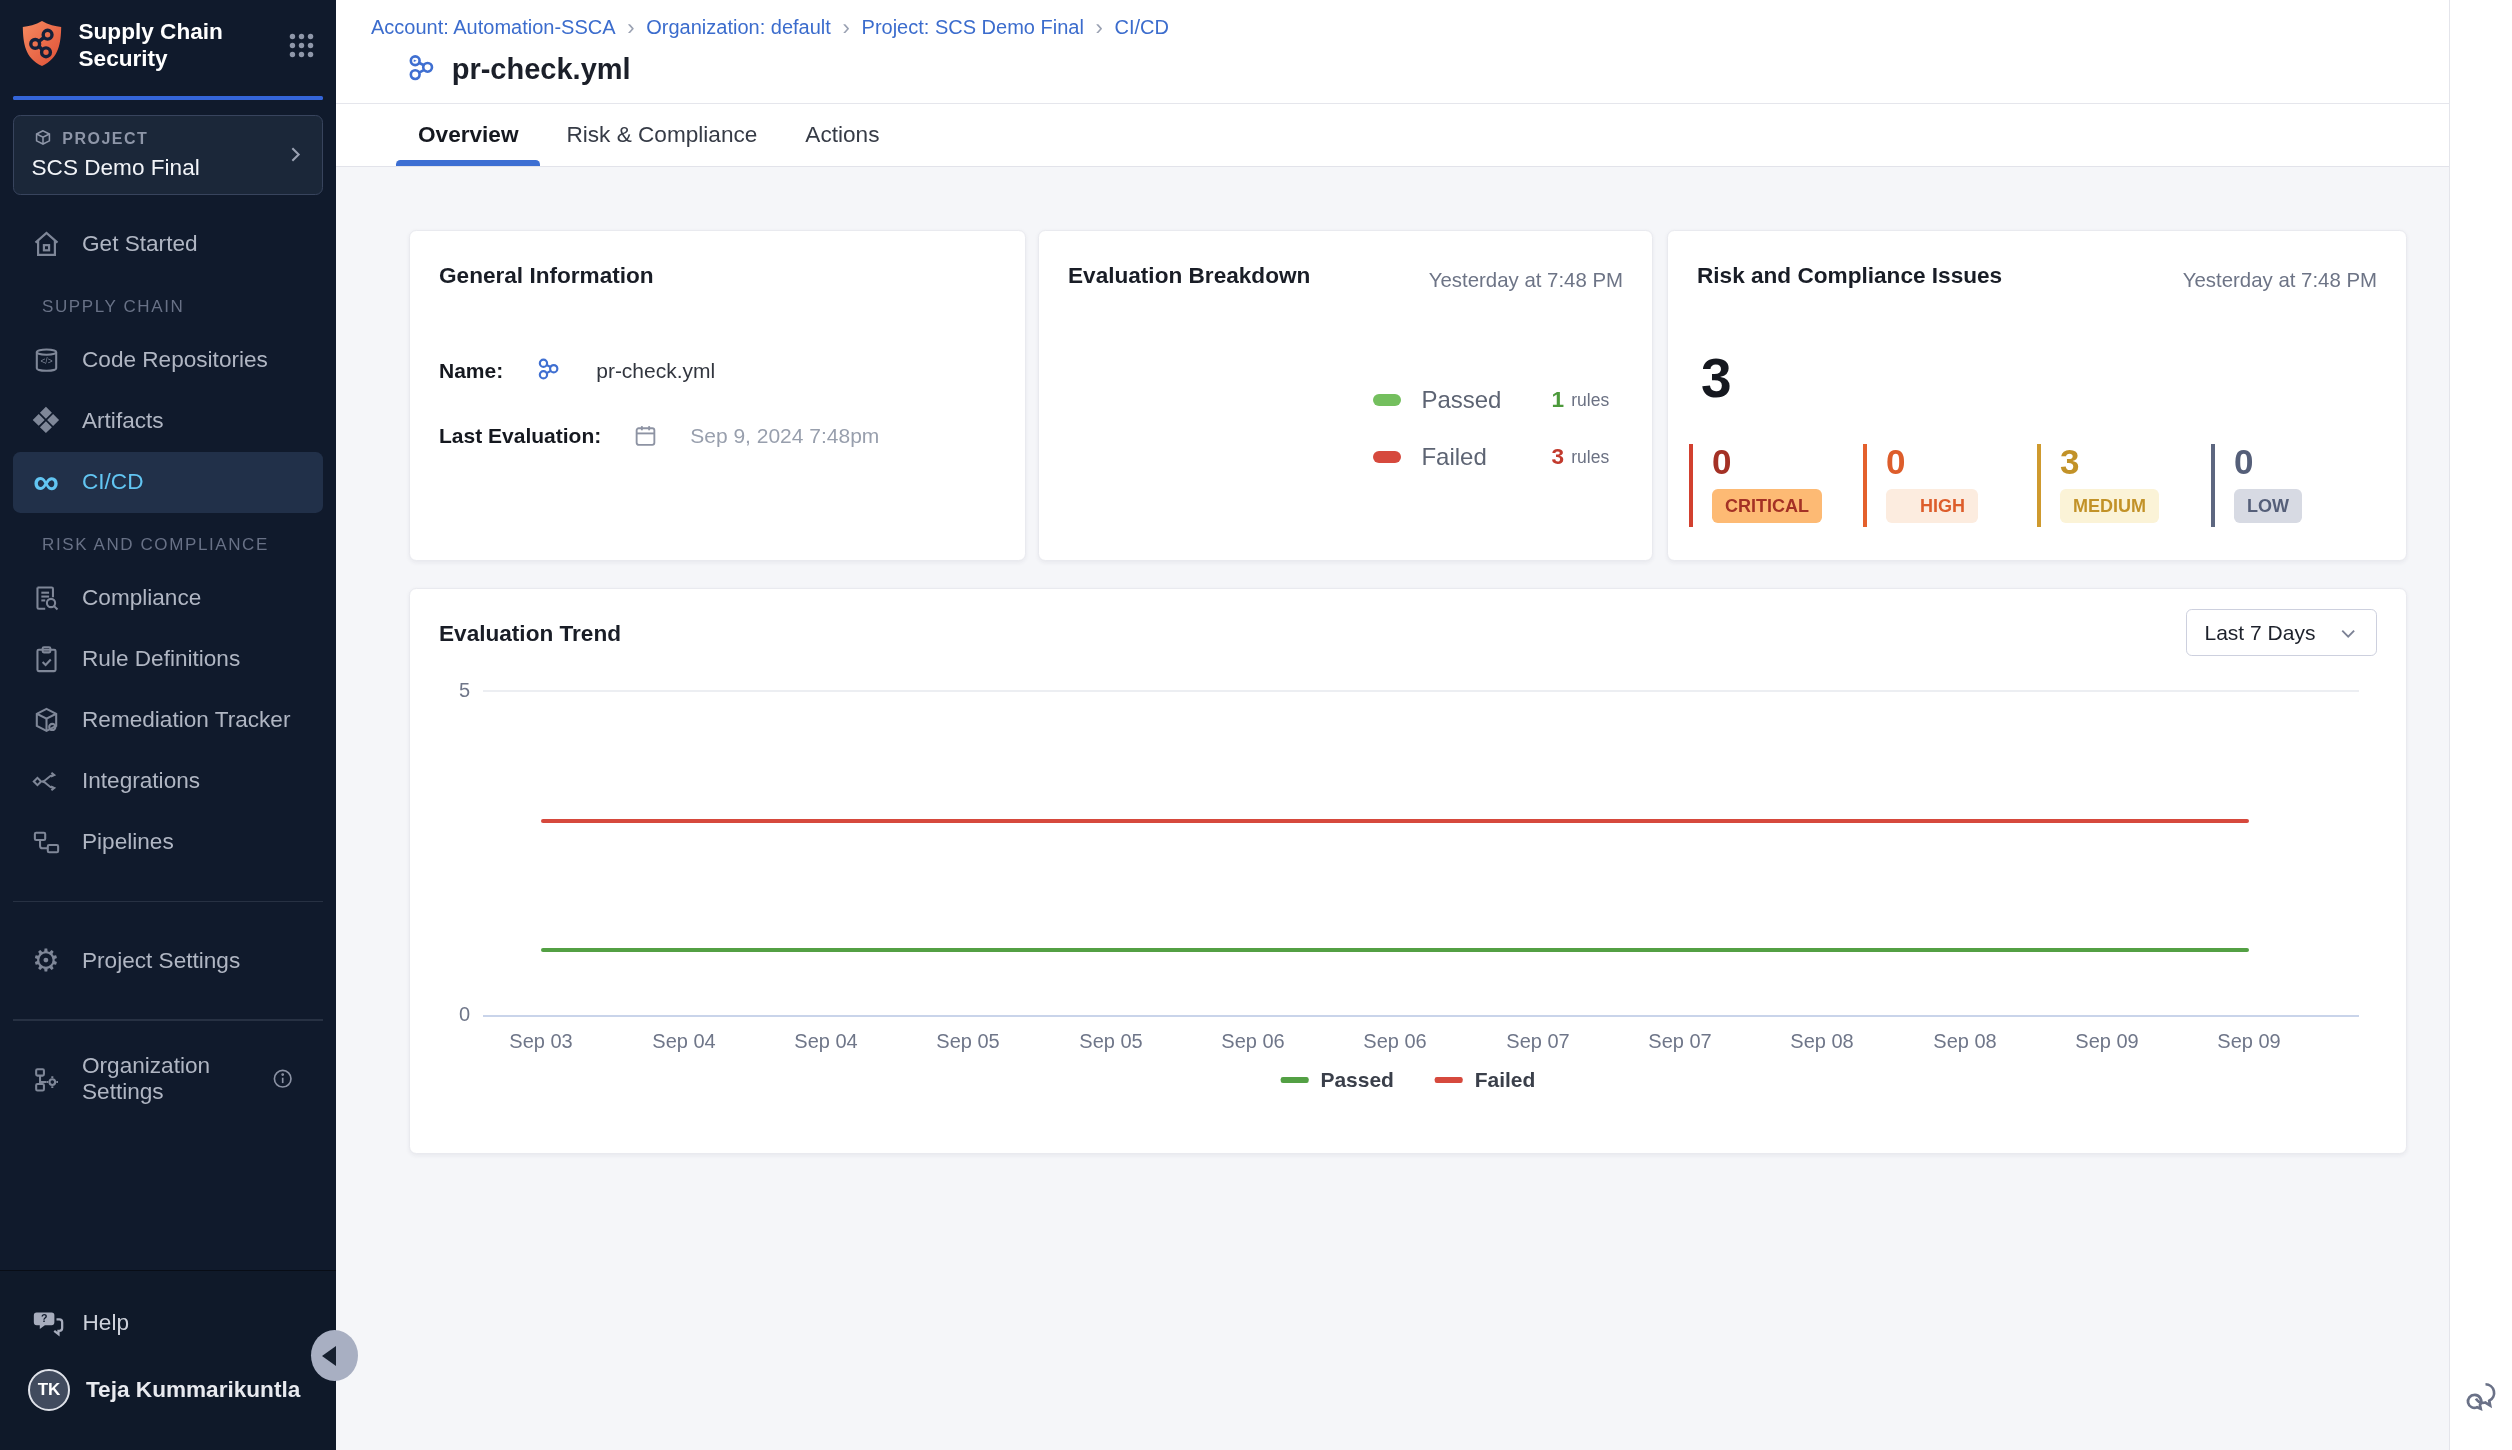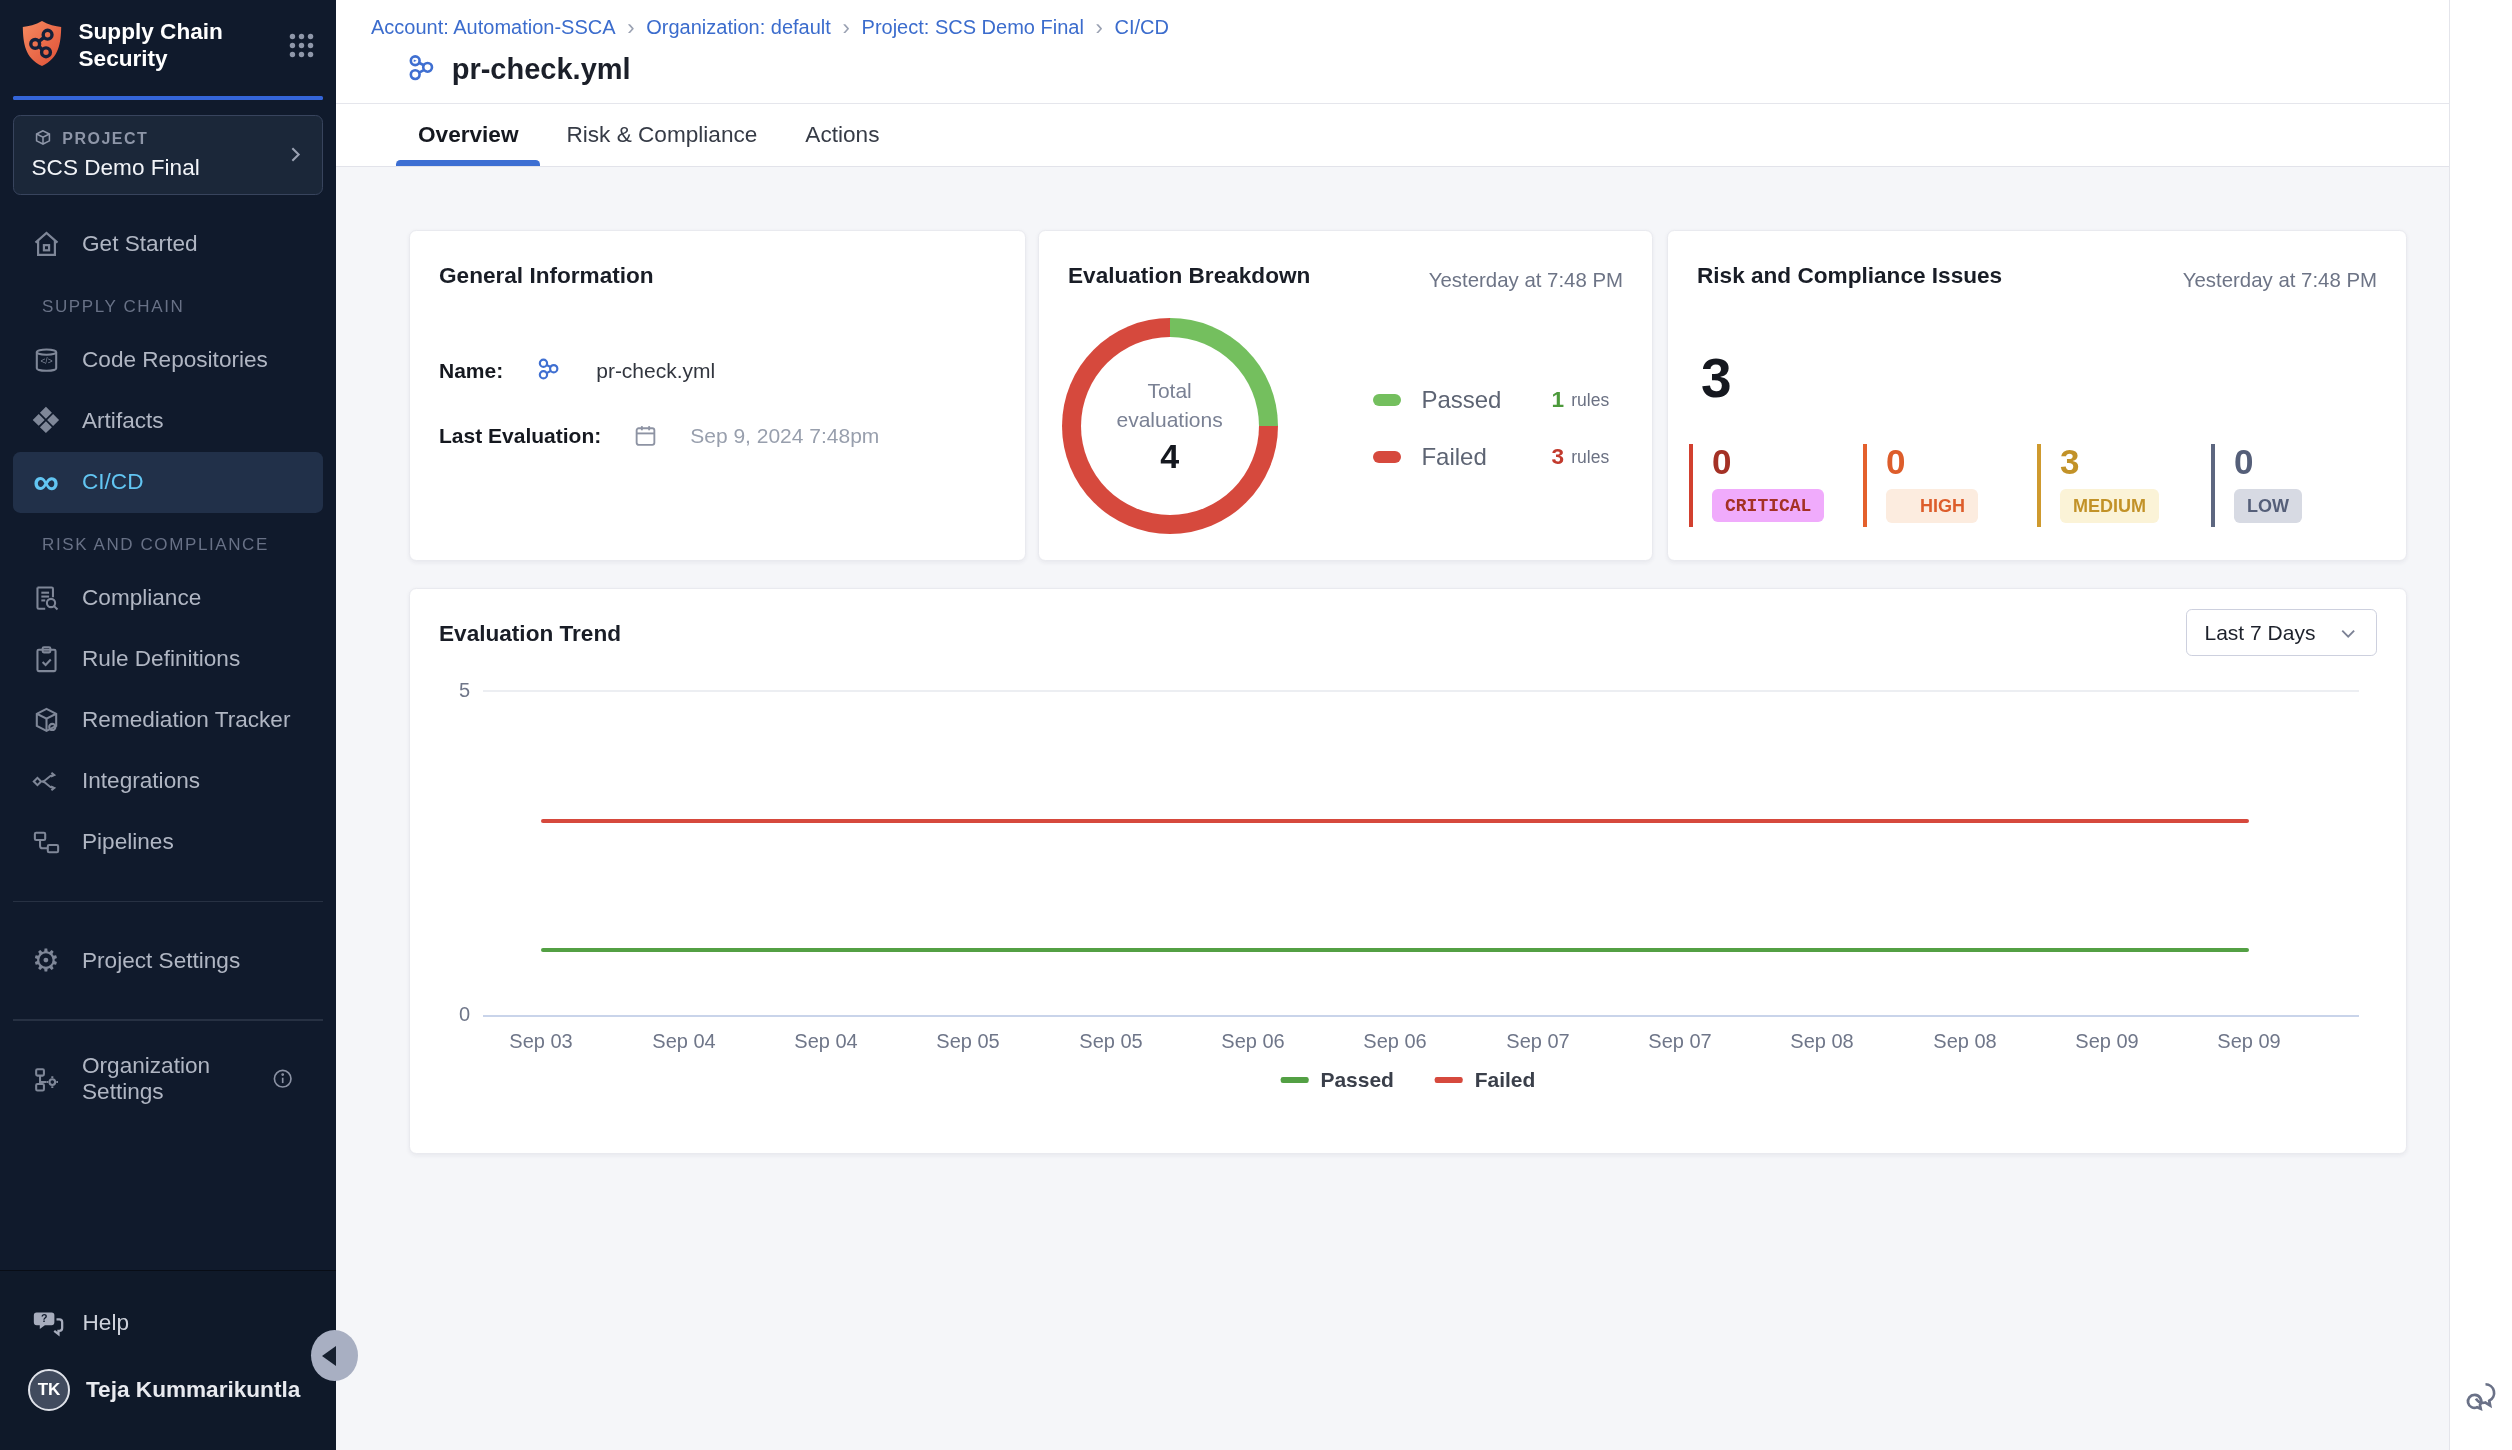--- a/index.html
+++ b/index.html
@@ -390,29 +390,20 @@
                 <line x1="15.5" y1="3" x2="15.5" y2="7"></line>
             </svg>
           </span>
           <span class="gi-value muted">Sep 9, 2024 7:48pm</span>
         </div>
       </section>
 
       <section class="card" id="card-breakdown">
         <div class="card-title">Evaluation Breakdown</div>
         <div class="card-timestamp">Yesterday at 7:48 PM</div>
-        <div class="donut" id="donut" style="background: conic-gradient(rgb(116, 191, 94) 0deg, rgb(116, 191, 94) 25%, rgb(214, 73, 61) 25%, rgb(214, 73, 61) 100%);">
-          <div class="donut-hole">
-            <div class="donut-label">
-              <div>Total</div>
-              <div>evaluations</div>
-            </div>
-            <div class="donut-total">4</div>
-          </div>
-        </div>
         <div class="bd-legend" id="bd-legend">
             <div class="bd-legend-row">
               <span class="bd-pill" style="background: rgb(116, 191, 94);"></span>
               <span class="bd-label">Passed</span>
               <span class="bd-count" style="color: rgb(76, 154, 59);">1</span>
               <span class="bd-unit">rules</span>
             </div>
             <div class="bd-legend-row">
               <span class="bd-pill" style="background: rgb(214, 73, 61);"></span>
               <span class="bd-label">Failed</span>
@@ -422,21 +413,21 @@
           </div>
       </section>
 
       <section class="card" id="card-risk">
         <div class="card-title">Risk and Compliance Issues</div>
         <div class="card-timestamp">Yesterday at 7:48 PM</div>
         <div class="risk-total">3</div>
         <div class="sev-row" id="sev-row">
             <div class="sev" style="border-left-color: rgb(210, 64, 47);">
               <div class="sev-count" style="color: rgb(164, 49, 37);">0</div>
-              <div class="sev-pill" style="background: #f0abfc; color: rgb(164, 49, 37); font-family: Liberation Mono, monospace;">CRITICAL</div>
+              <div class="sev-pill" style="background: #fdba74; color: rgb(164, 49, 37);">CRITICAL</div>
             </div>
             <div class="sev" style="border-left-color: rgb(228, 96, 44);">
               <div class="sev-count" style="color: rgb(221, 93, 43);">0</div>
               <div class="sev-pill" style="background: rgb(252, 236, 223); color: rgb(221, 93, 43); padding-left: 34px;">HIGH</div>
             </div>
             <div class="sev" style="border-left-color: rgb(207, 154, 46);">
               <div class="sev-count" style="color: rgb(194, 146, 40);">3</div>
               <div class="sev-pill" style="background: rgb(251, 243, 215); color: rgb(194, 146, 40);">MEDIUM</div>
             </div>
             <div class="sev" style="border-left-color: rgb(93, 103, 128);">

